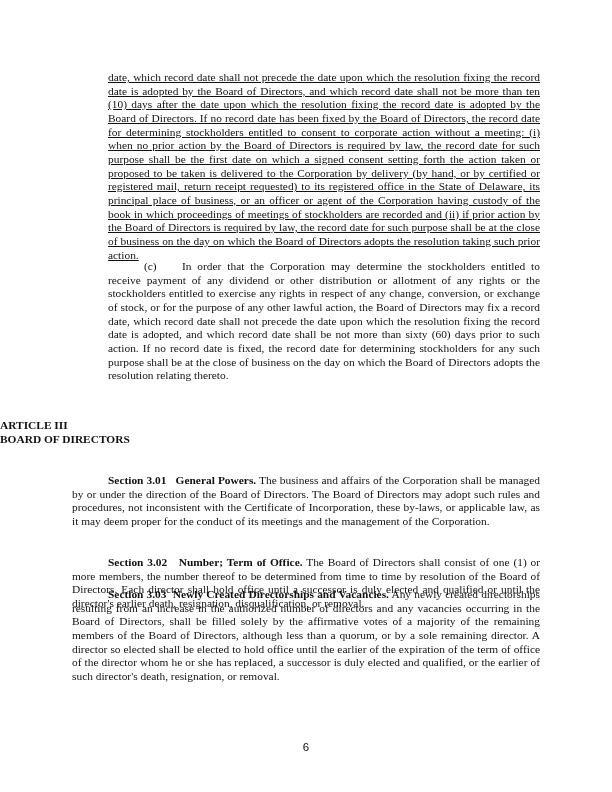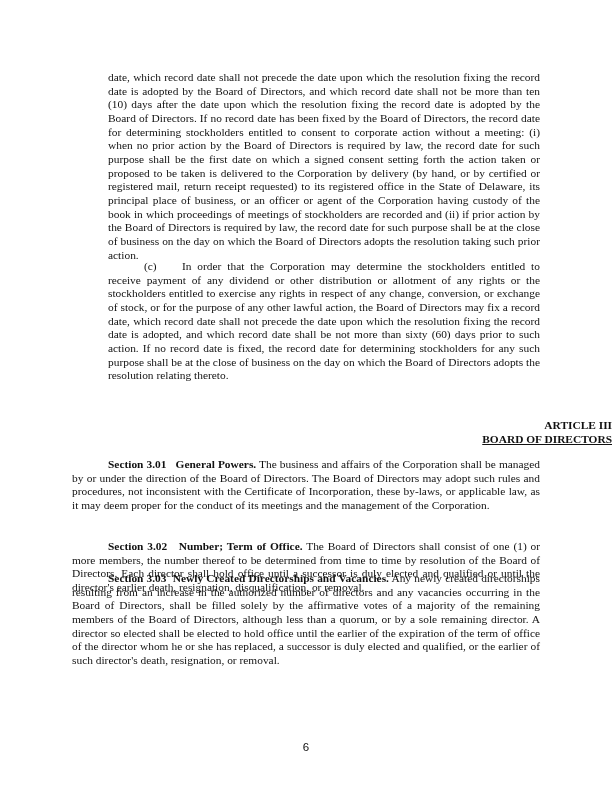--- a/index.html
+++ b/index.html
@@ -3,25 +3,25 @@
 <meta charset="utf-8">
 <style>
   html, body { margin: 0; padding: 0; background: #ffffff; }
   body { width: 612px; height: 792px; position: relative; overflow: hidden; }
   .page {
     position: absolute; left: 0; top: 0; width: 612px; height: 792px;
     font-family: "Liberation Serif", serif; color: #111;
     font-size: 11.4px; line-height: 13.65px;
   }
   p { margin: 0; text-align: justify; }
-  .block-indented { position: absolute; left: 108px; width: 432px; top: 71px; }
+  .block-indented { position: absolute; left: 108px; width: 432px; top: 71px; text-decoration: underline; }
   .para-c { position: absolute; left: 108px; width: 432px; top: 260px; text-indent: 36px; }
-  .article { position: absolute; left: 0; width: 612px; top: 418px; text-align: right; font-weight: bold; line-height: 14px; }
-  .article .sub { text-decoration: underline; }
-  .section { position: absolute; left: 72px; width: 468px; text-indent: 36px; }
+  .article { position: absolute; left: 0; width: 612px; top: 418px; text-align: left; font-weight: bold; line-height: 14px; }
+  .article .sub { }
+  .section { position: absolute; left: 72px; width: 468px; text-indent: 36px; margin-top: 16px; }
   .sec1 { top: 458px; }
   .sec2 { top: 540px; }
   .sec3 { top: 572px; }
   .b { font-weight: bold; }
   .c-label { display: inline-block; width: 38px; text-indent: 0; }
   .page-number { position: absolute; left: 0; width: 612px; top: 741px; text-align: center; font-family: "Liberation Sans", sans-serif; font-size: 11.5px; }
 </style>
 </head>
 <body>
 

